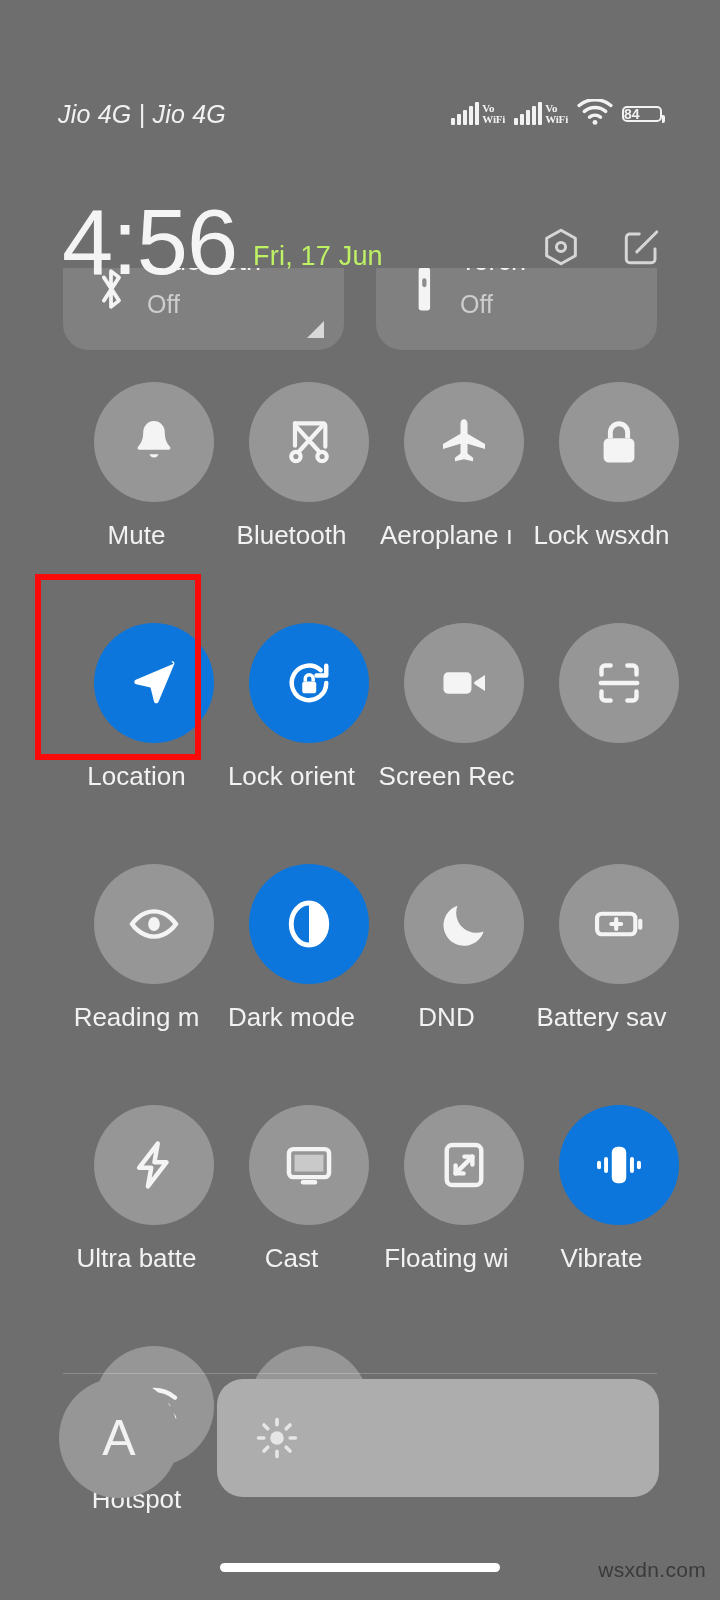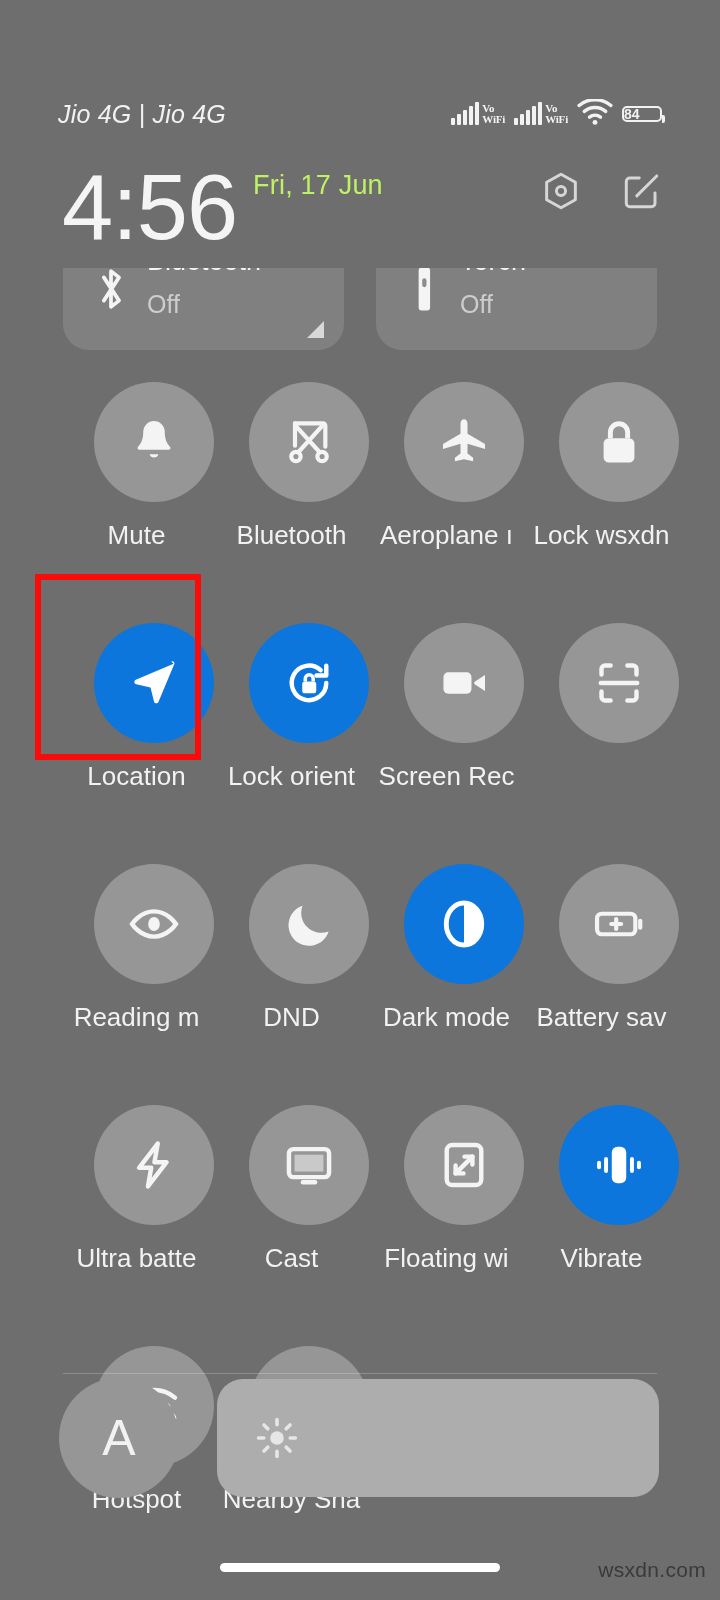--- a/index.html
+++ b/index.html
@@ -51,21 +51,21 @@
   }
   .battery::after {
     content: ""; position: absolute; right: -5px; top: 7px;
     width: 3px; height: 8px; background: #f2f2f2; border-radius: 0 2px 2px 0;
   }
   .battery b { font-size: 14px; font-weight: 700; color: #f2f2f2; }
 
   
   #header {
     position: absolute; left: 0; top: 170px; width: 720px; height: 110px;
-    display: flex; padding: 0 58px 0 62px;
+    display: flex; align-items: flex-end; padding: 0 58px 0 62px;
   }
   #clock {
     color: #f4f4f4; font-size: 92px; line-height: .82;
     font-weight: 300; letter-spacing: -1px;
   }
   #date {
     color: #bef264; font-size: 27px; margin-left: 16px;
     margin-bottom: 8px; letter-spacing: .2px;
   }
   #header-actions { margin-left: auto; display: flex; gap: 38px; margin-bottom: 12px; }
@@ -372,41 +372,41 @@
         <span class="ticon">
           <svg width="56" height="56" viewBox="0 0 24 24" fill="none">
             <path d="M2.6 12S6 6.6 12 6.6 21.4 12 21.4 12 18 17.4 12 17.4 2.6 12 2.6 12Z" stroke="#f4f4f4" stroke-width="1.9"></path>
             <ellipse cx="12" cy="12" rx="2.5" ry="3" fill="#f4f4f4"></ellipse>
           </svg>
         </span>
       </div>
       <div class="label clip">Reading m</div>
     </div>
 
-    <div class="tile">
-      <div class="circle">
-        <span class="ticon">
-          <svg width="56" height="56" viewBox="0 0 24 24" fill="#f4f4f4">
-            <path d="M20.4 15.2A8.6 8.6 0 0 1 9.2 4.2a8.8 8.8 0 1 0 11.2 11Z"></path>
-          </svg>
-        </span>
-      </div>
-      <div class="label">DND</div>
-    </div>
-
     <div class="tile on">
       <div class="circle">
         <span class="ticon">
           <svg width="56" height="56" viewBox="0 0 24 24" fill="none">
             <ellipse cx="12" cy="12" rx="7.6" ry="9" stroke="#ffffff" stroke-width="2.1"></ellipse>
             <path d="M12 3.6c4.2 0 7.6 3.8 7.6 8.4s-3.4 8.4-7.6 8.4V3.6Z" fill="#ffffff"></path>
           </svg>
         </span>
       </div>
       <div class="label">Dark mode</div>
+    </div>
+
+    <div class="tile">
+      <div class="circle">
+        <span class="ticon">
+          <svg width="56" height="56" viewBox="0 0 24 24" fill="#f4f4f4">
+            <path d="M20.4 15.2A8.6 8.6 0 0 1 9.2 4.2a8.8 8.8 0 1 0 11.2 11Z"></path>
+          </svg>
+        </span>
+      </div>
+      <div class="label">DND</div>
     </div>
 
     <div class="tile">
       <div class="circle">
         <span class="ticon">
           <svg width="56" height="56" viewBox="0 0 24 24" fill="none" stroke="#f4f4f4" stroke-width="1.8">
             <rect x="2.6" y="7.6" width="16.4" height="8.8" rx="2"></rect>
             <path d="M21.1 10.6v3" stroke-linecap="round"></path>
             <path d="M10.8 9.9v4.2M8.7 12h4.2" stroke-linecap="round"></path>
           </svg>
@@ -486,21 +486,20 @@
     <div class="tile">
       <div class="circle">
         <span class="ticon">
           <svg width="56" height="56" viewBox="0 0 24 24" fill="none" stroke="#f4f4f4" stroke-width="2" stroke-linecap="round" stroke-linejoin="round">
             <path d="M4 9.4c3.4 0 4.2 5.2 8 5.2s4.6-5.2 8-5.2"></path>
             <path d="M4.6 8.6 7 10.2M4.6 10.2 7 8.6"></path>
             <path d="M17 13.8l2.4 1.6M17 15.4l2.4-1.6"></path>
           </svg>
         </span>
       </div>
-      <div class="label clip">Nearby Sha</div>
     </div>
 
   </div>
 
   <div id="highlight"></div>
 
   <div id="divider"></div>
 
   <div id="brightrow">
     <div id="autobright">

